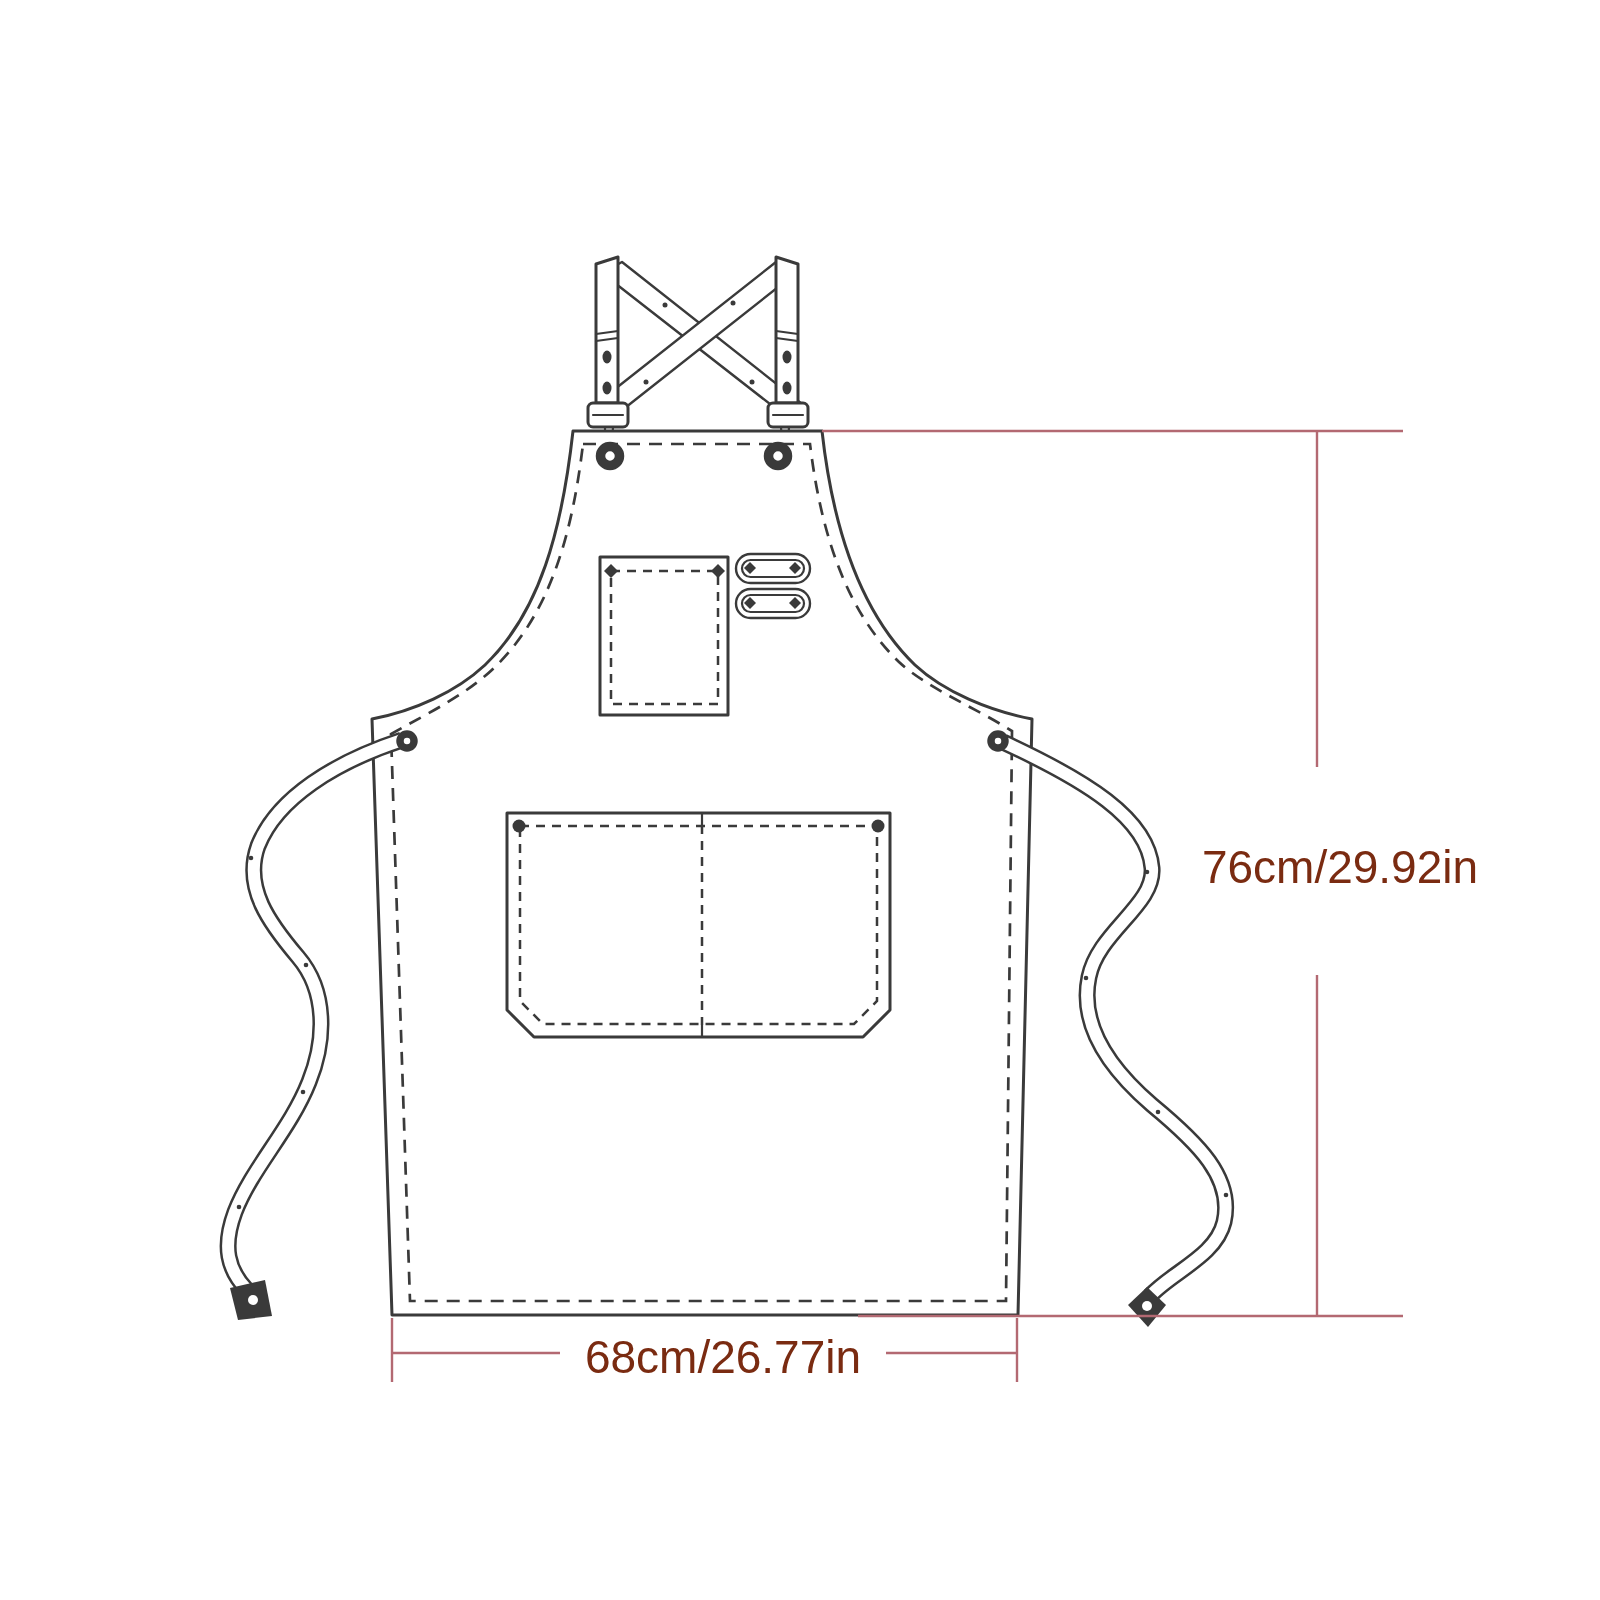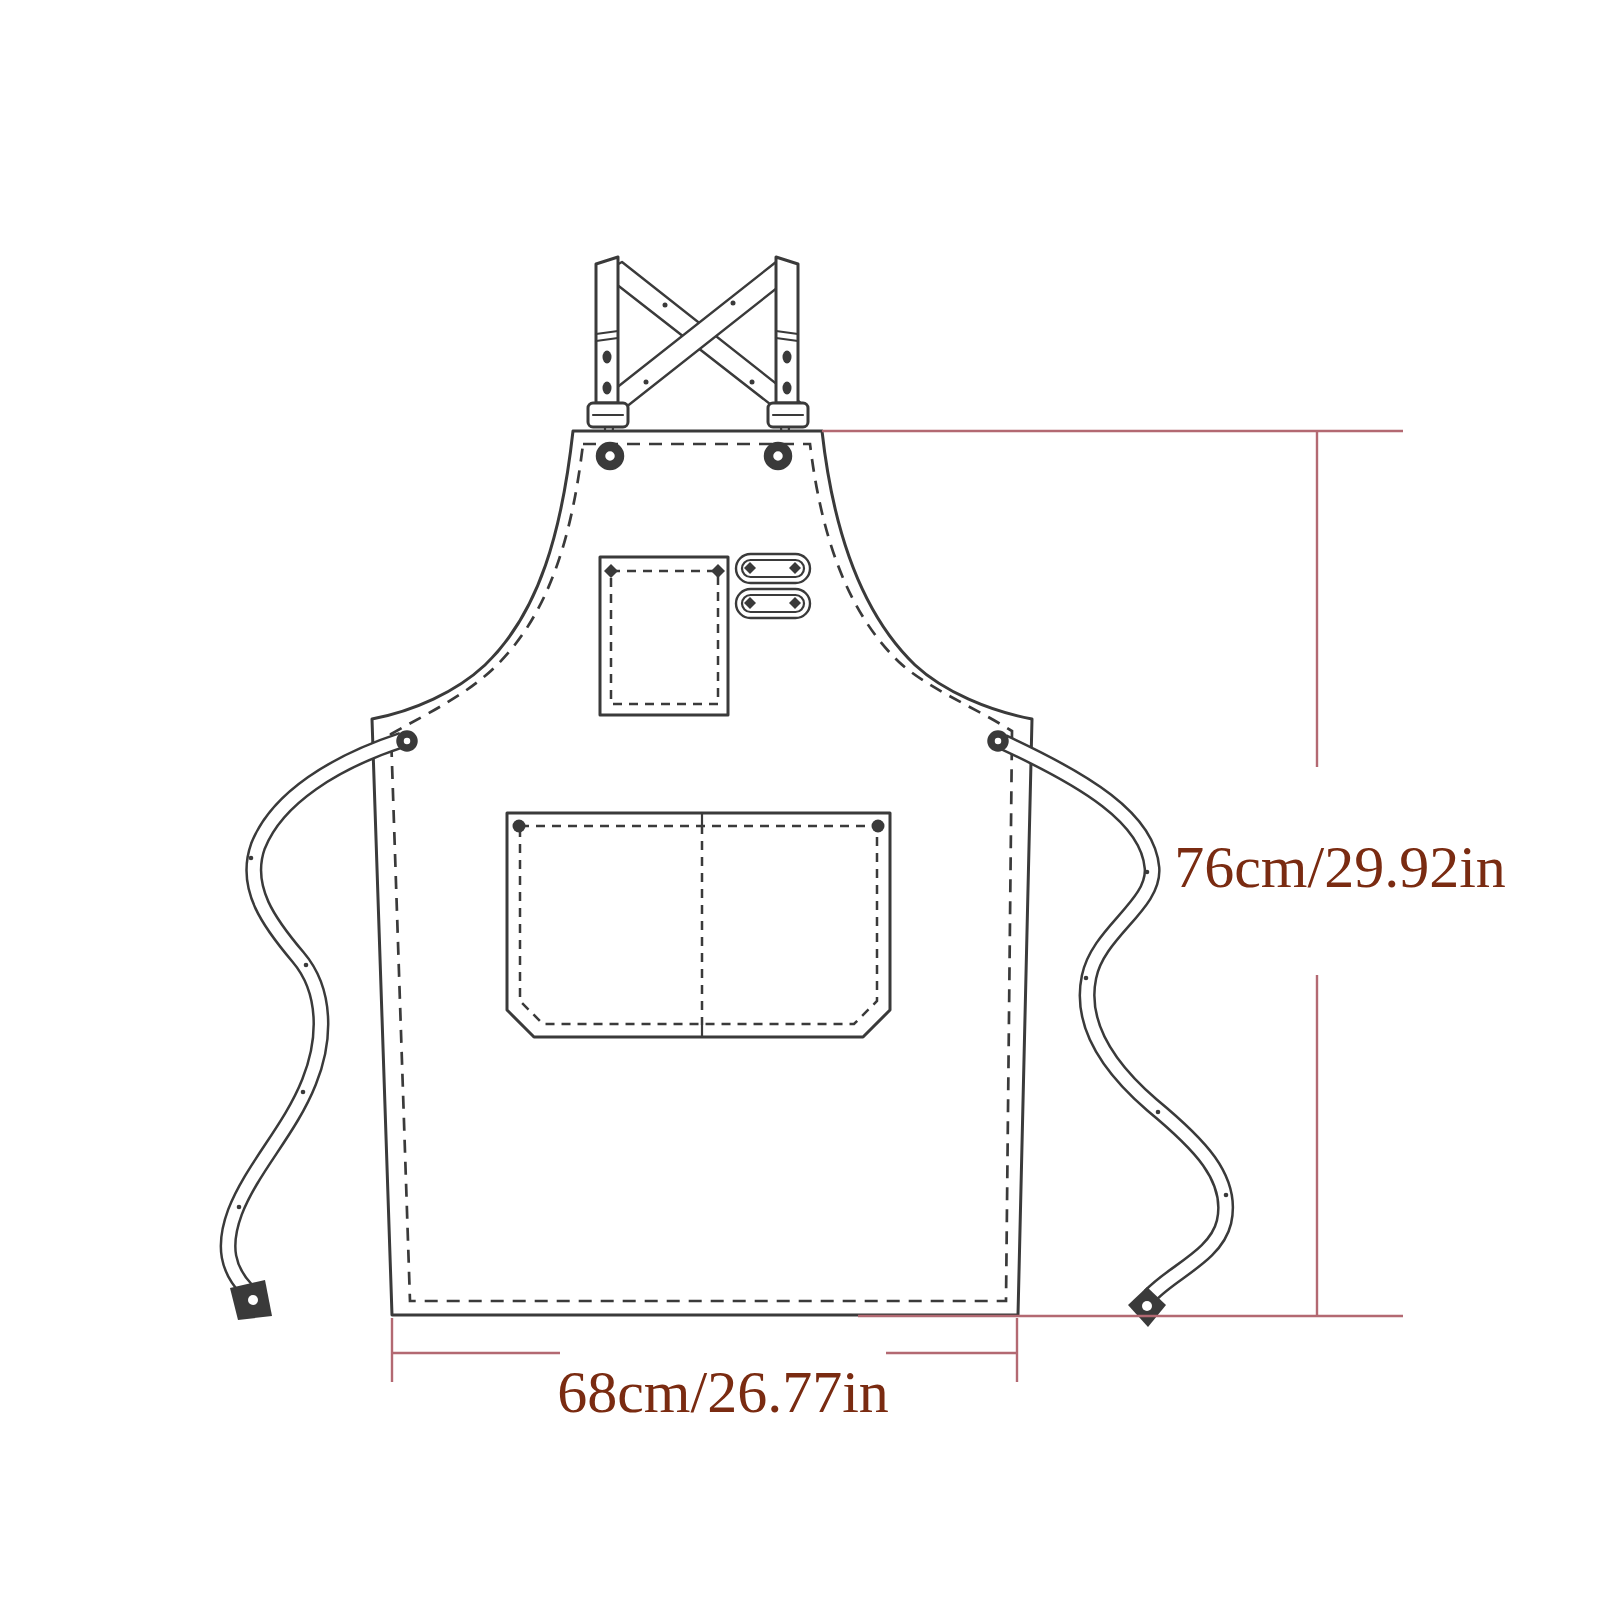--- a/index.html
+++ b/index.html
@@ -19,22 +19,22 @@
   .wfill2{fill:#fff;stroke:var(--line-art);stroke-width:2.4;stroke-linejoin:round;}
   .dash{fill:none;stroke:var(--line-art);stroke-width:2.7;stroke-dasharray:13 9;}
   .dash2{fill:none;stroke:var(--line-art);stroke-width:2.5;stroke-dasharray:9 7;}
   .blk{fill:var(--line-art);stroke:none;}
   .grommet{fill:#fff;stroke:var(--line-art);}
   .dim{fill:none;stroke:var(--dimension-line);stroke-width:2.4;}
   .tie-outer{fill:none;stroke:var(--line-art);stroke-width:17;}
   .tie-inner{fill:none;stroke:#fff;stroke-width:12;}
   .dim-label{
     position:absolute;transform:translate(-50%,-50%);
-    font-size:60px;color:var(--dimension-text);white-space:nowrap;
-    font-family:Liberation Serif, serif;letter-spacing:0;
+    font-size:46px;color:var(--dimension-text);white-space:nowrap;
+    font-family:Liberation Sans, sans-serif;letter-spacing:0;
   }
 </style>
 </head>
 <body>
 
 <div class="stage">
   <svg width="1600" height="1600" viewBox="0 0 1600 1600">
 
     <g>
       <polygon class="wfill2" points="622,262 802,404 784,415 602,273"></polygon>
@@ -156,14 +156,14 @@
     <g>
       <line class="dim" x1="392" y1="1318" x2="392" y2="1382"></line>
       <line class="dim" x1="1017" y1="1318" x2="1017" y2="1382"></line>
       <line class="dim" x1="392" y1="1353" x2="560" y2="1353"></line>
       <line class="dim" x1="886" y1="1353" x2="1017" y2="1353"></line>
     </g>
   </svg>
 
   <div class="dim-label" style="left:1340px;top:867px">76cm/29.92in</div>
 
-  <div class="dim-label" style="left:723px;top:1392px">68cm/26.77in</div>
+  <div class="dim-label" style="left:723px;top:1357px">68cm/26.77in</div>
 </div>
 
 </body></html>

